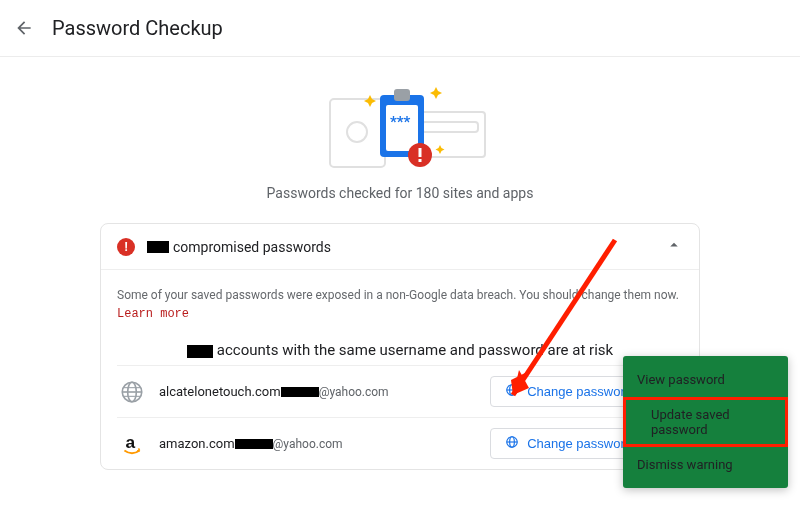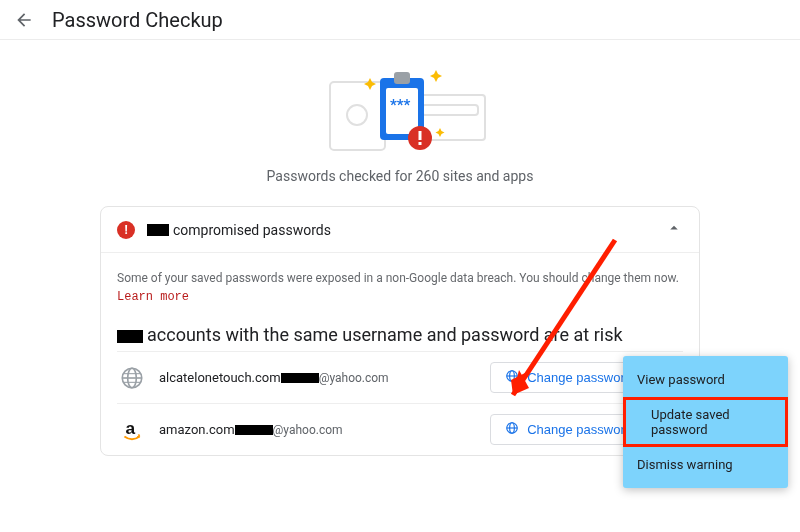--- a/index.html
+++ b/index.html
@@ -9,21 +9,21 @@
     width: 800px;
     height: 532px;
     overflow: hidden;
     position: relative;
     font-size: 14px;
     color: #202124;
   }
   .topbar {
     display: flex;
     align-items: center;
-    height: 40px;
+    height: 57px;
     padding: 0 12px;
     border-bottom: 1px solid #ececec;
   }
   .back-arrow { width: 24px; height: 24px; display:flex; align-items:center; justify-content:center; color:#5f6368; cursor:pointer; }
   .title { font-size: 20px; margin-left: 16px; color:#202124; }
   .hero {
     display:flex; flex-direction:column; align-items:center;
     padding: 20px 0 8px;
   }
   .hero-illus { width: 200px; height: 100px; position:relative; }
@@ -46,21 +46,21 @@
     background:#d93025; color:#fff; font-size:12px; font-weight:bold;
     display:flex; align-items:center; justify-content:center;
     margin-right:12px;
   }
   .redact { display:inline-block; background:#000; height:12px; width:22px; vertical-align:middle; margin-right:4px; }
   .chev { margin-left:auto; color:#5f6368; }
   .section-body { padding: 16px 16px 0; }
   .h2 { font-size:17px; color:#202124; margin-bottom:6px; }
   .desc { font-size:12px; color:#66696d; line-height:1.5; margin-bottom:2px; }
   .learn { color:#b91c1c; font-size:12px;font-family:Liberation Mono, monospace; }
-  .risk-line { font-size:18px; margin: 20px 0 6px; }
+  .risk-line { font-size:15px; margin: 20px 0 6px; text-align: center; }
   .risk-line .redact { width:26px; height:13px; }
   .account-row {
     display:flex; align-items:center;
     padding: 10px 0;
     border-top:1px solid #eee;
   }
   .account-row:first-of-type { border-top:1px solid #eee; }
   .site-icon {
     width:30px; height:30px; border-radius:50%;
     display:flex; align-items:center; justify-content:center;
@@ -78,21 +78,21 @@
     display:flex; align-items:center; gap:8px;
     color:#1a73e8; font-weight:500; font-size:13px;
     background:#fff; cursor:pointer;
     margin-right:8px;
   }
   .more-btn { width:28px; height:28px; display:flex; align-items:center; justify-content:center; color:#5f6368; cursor:pointer; }
   .menu {
     position:absolute;
     right:12px; top:356px;
     width:165px;
-    background:#7dd3fc;
+    background:#15803d;
     box-shadow:0 2px 10px rgba(0,0,0,0.25);
     border-radius:3px;
     padding:6px 0;
     z-index:20;
   }
   .menu-item {
     padding:10px 14px; font-size:13px; color:#202124; cursor:pointer;
   }
   .menu-item.highlight {
     outline:3px solid #ff1e00; outline-offset:-3px;padding-left:28px;
@@ -134,21 +134,21 @@
 
       <circle cx="120" cy="78" r="12" fill="#d93025"></circle>
       <rect x="118.5" y="71" width="3" height="9" fill="#fff"></rect>
       <rect x="118.5" y="82" width="3" height="3" fill="#fff"></rect>
 
       <path d="M70 18 l2 4 4 2 -4 2 -2 4 -2 -4 -4 -2 4 -2z" fill="#fbbc04"></path>
       <path d="M136 10 l2 4 4 2 -4 2 -2 4 -2 -4 -4 -2 4 -2z" fill="#fbbc04"></path>
       <path d="M140 68 l1.5 3 3 1.5 -3 1.5 -1.5 3 -1.5 -3 -3 -1.5 3 -1.5z" fill="#fbbc04"></path>
     </svg>
   </div>
-  <div class="subtext">Passwords checked for 260 sites and apps</div>
+  <div class="subtext">Passwords checked for 180 sites and apps</div>
 </div>
 
 <div class="card">
   <div class="section-header">
     <div class="alert-dot">!</div>
     <span class="redact"></span>
     <span style="font-size:14px;">compromised passwords</span>
     <div class="chev">
       <svg width="18" height="18" viewBox="0 0 24 24">
           <path fill="#5f6368" d="M7 14l5-5 5 5z"></path>

